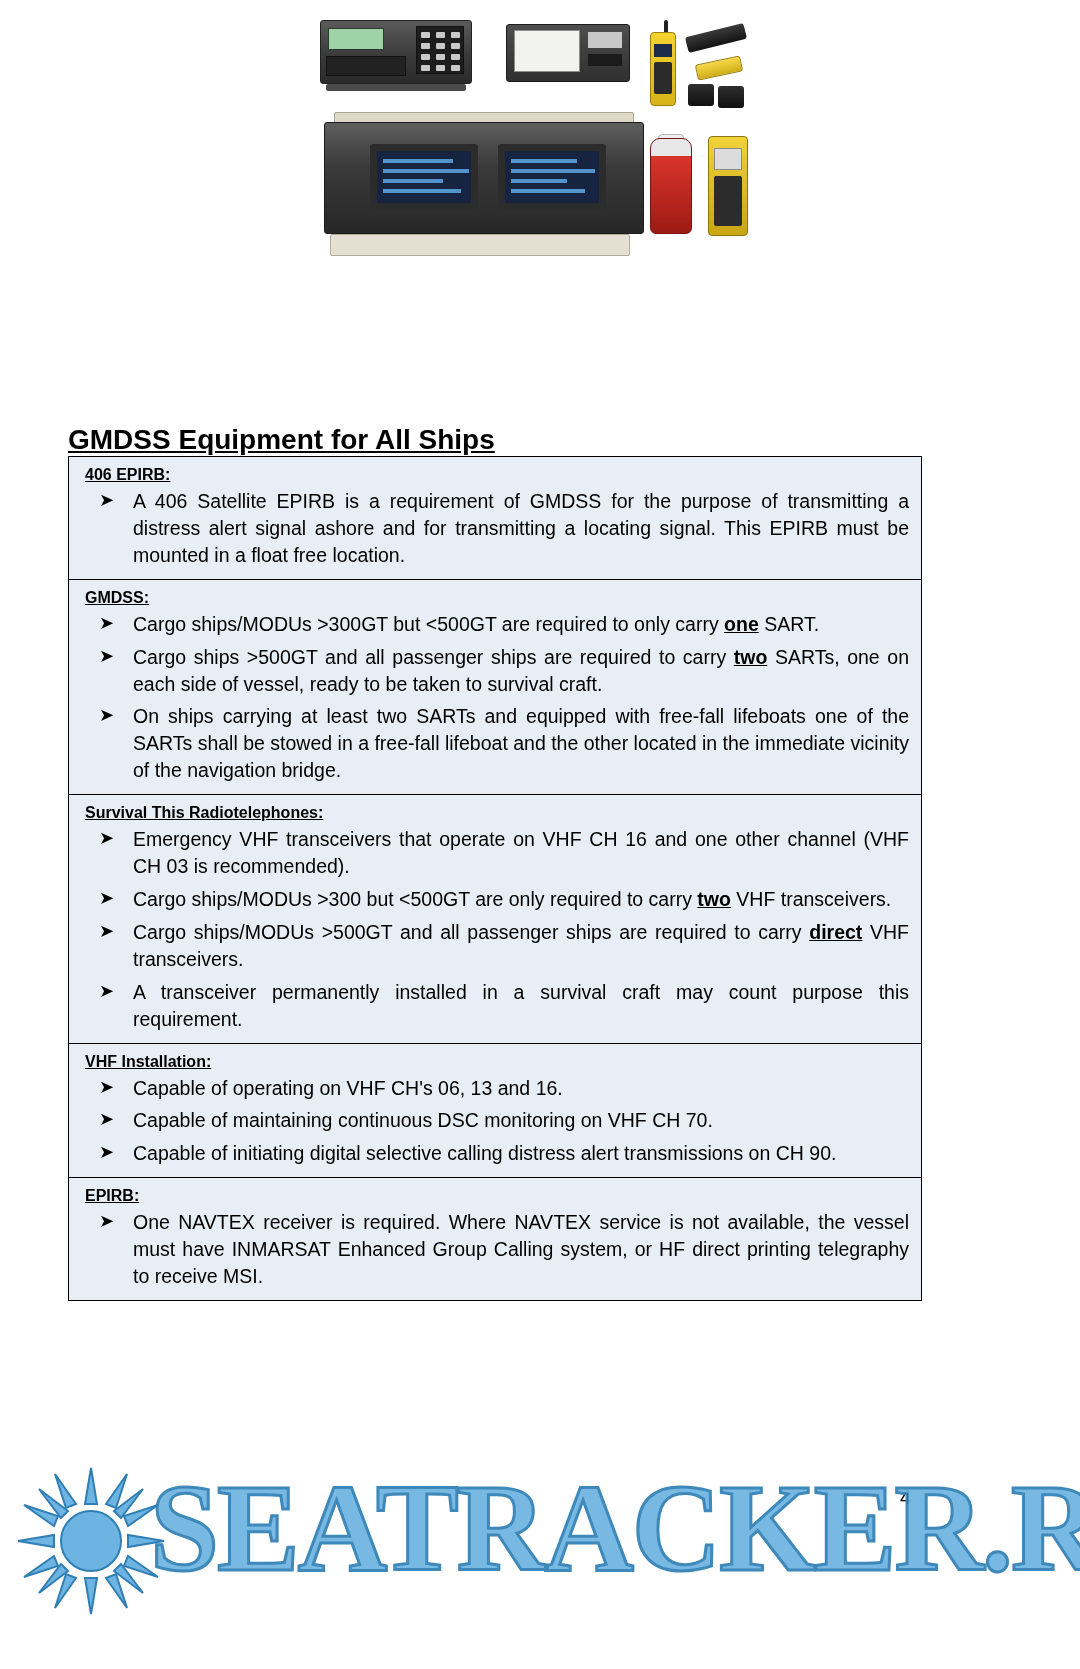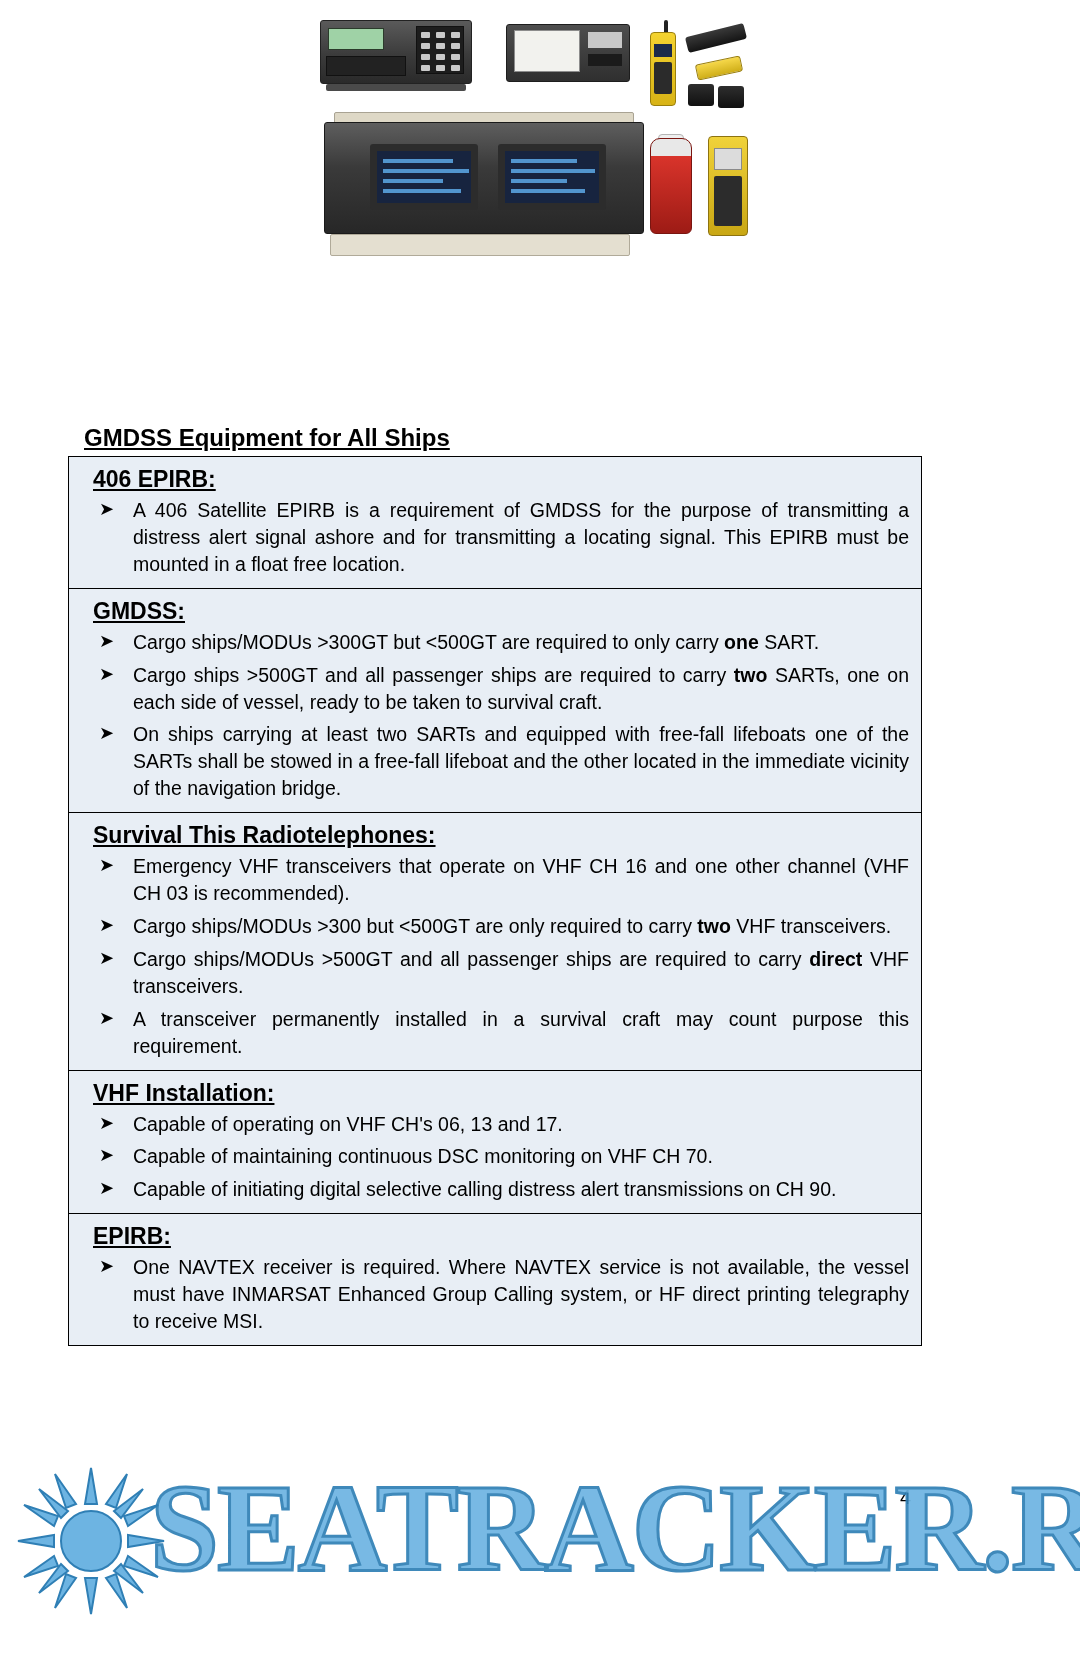--- a/index.html
+++ b/index.html
@@ -144,44 +144,44 @@
     left: 388px; top: 118px; width: 40px; height: 100px;
     background: linear-gradient(180deg,#f0d23a,#c9a714);
     border: 1px solid #8d7310; border-radius: 4px;
   }
   .sart-screen { left: 394px; top: 130px; width: 28px; height: 22px; background:#dcdcdc; border:1px solid #8a8a8a; }
   .sart-kp { left: 394px; top: 158px; width: 28px; height: 50px; background:#2c2c2c; border-radius:2px; }
 
   
   .section-head {
     position: absolute;
-    left: 84px;
+    left: 68px;
     top: 406px;
-    font-size: 24px;
+    font-size: 28px;
     font-weight: bold;
     text-decoration: underline;
   }
   table.doc {
     position: absolute;
     left: 68px;
     top: 438px;
     width: 854px;
     border-collapse: collapse;
     background: #e8eef5;
   }
   table.doc td {
     border: 1px solid #000000;
     padding: 6px 12px 10px 12px;
     vertical-align: top;
   }
   .grp-title {
-    font-size: 23px;
+    font-size: 16px;
     font-weight: bold;
     text-decoration: underline;
-    margin: 3px 0 2px 12px;
+    margin: 3px 0 2px 4px;
   }
   ul.bl {
     list-style: none;
     margin: 0;
     padding: 0;
   }
   ul.bl li {
     position: relative;
     padding-left: 52px;
     font-size: 19.5px;
@@ -189,21 +189,21 @@
     text-align: justify;
     margin-top: 6px;
   }
   ul.bl li:first-child { margin-top: 4px; }
   ul.bl li .arrow {
     position: absolute;
     left: 18px;
     top: 0px;
     font-size: 18px;
   }
-  b.u { }
+  b.u { text-decoration: underline; }
 
   
   .watermark {
     position: absolute;
     left: 0;
     top: 1418px;
     width: 1080px;
     height: 230px;
     overflow: hidden;
   }
@@ -359,21 +359,21 @@
           </ul>
         </td>
       </tr>
 
       <tr>
         <td>
           <div class="grp-title">VHF Installation:</div>
           <ul class="bl">
             <li>
               <span class="arrow">➤</span>
-              <span>Capable of operating on VHF CH's 06, 13 and 17.</span>
+              <span>Capable of operating on VHF CH's 06, 13 and 16.</span>
             </li>
             <li>
               <span class="arrow">➤</span>
               <span>Capable of maintaining continuous DSC monitoring on VHF CH 70.</span>
             </li>
             <li>
               <span class="arrow">➤</span>
               <span>Capable of initiating digital selective calling distress alert transmissions on CH 90.</span>
             </li>
           </ul>

